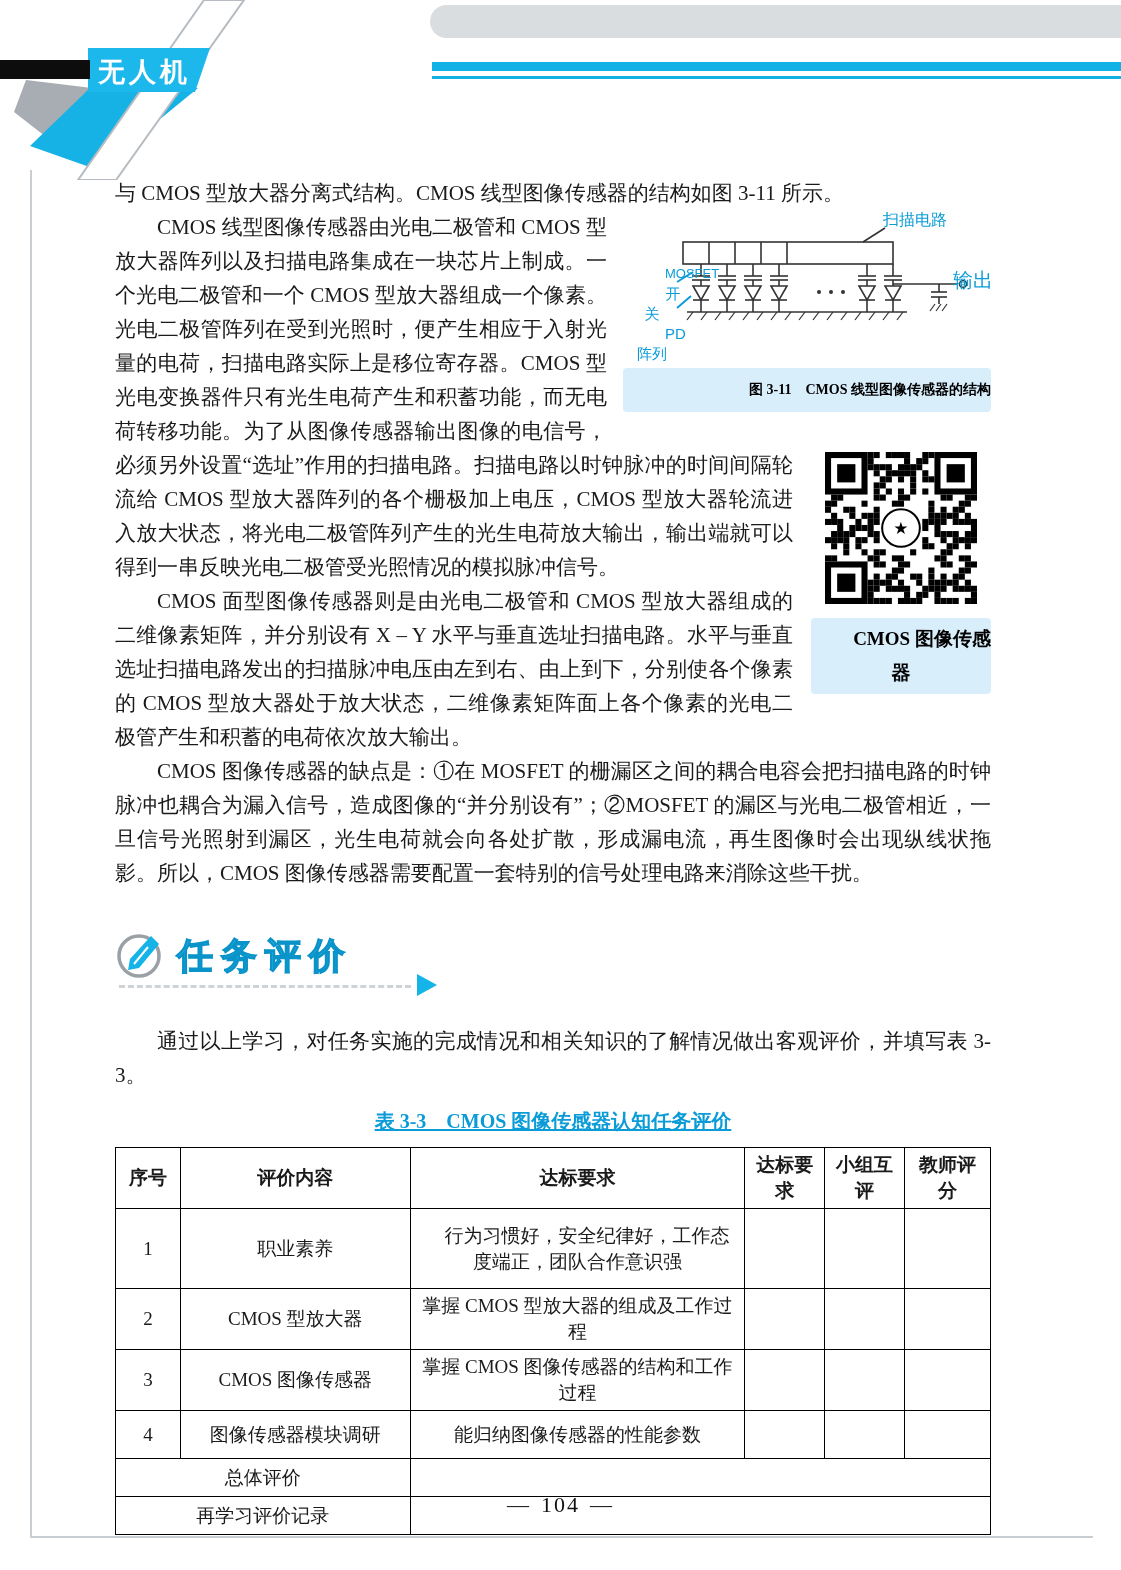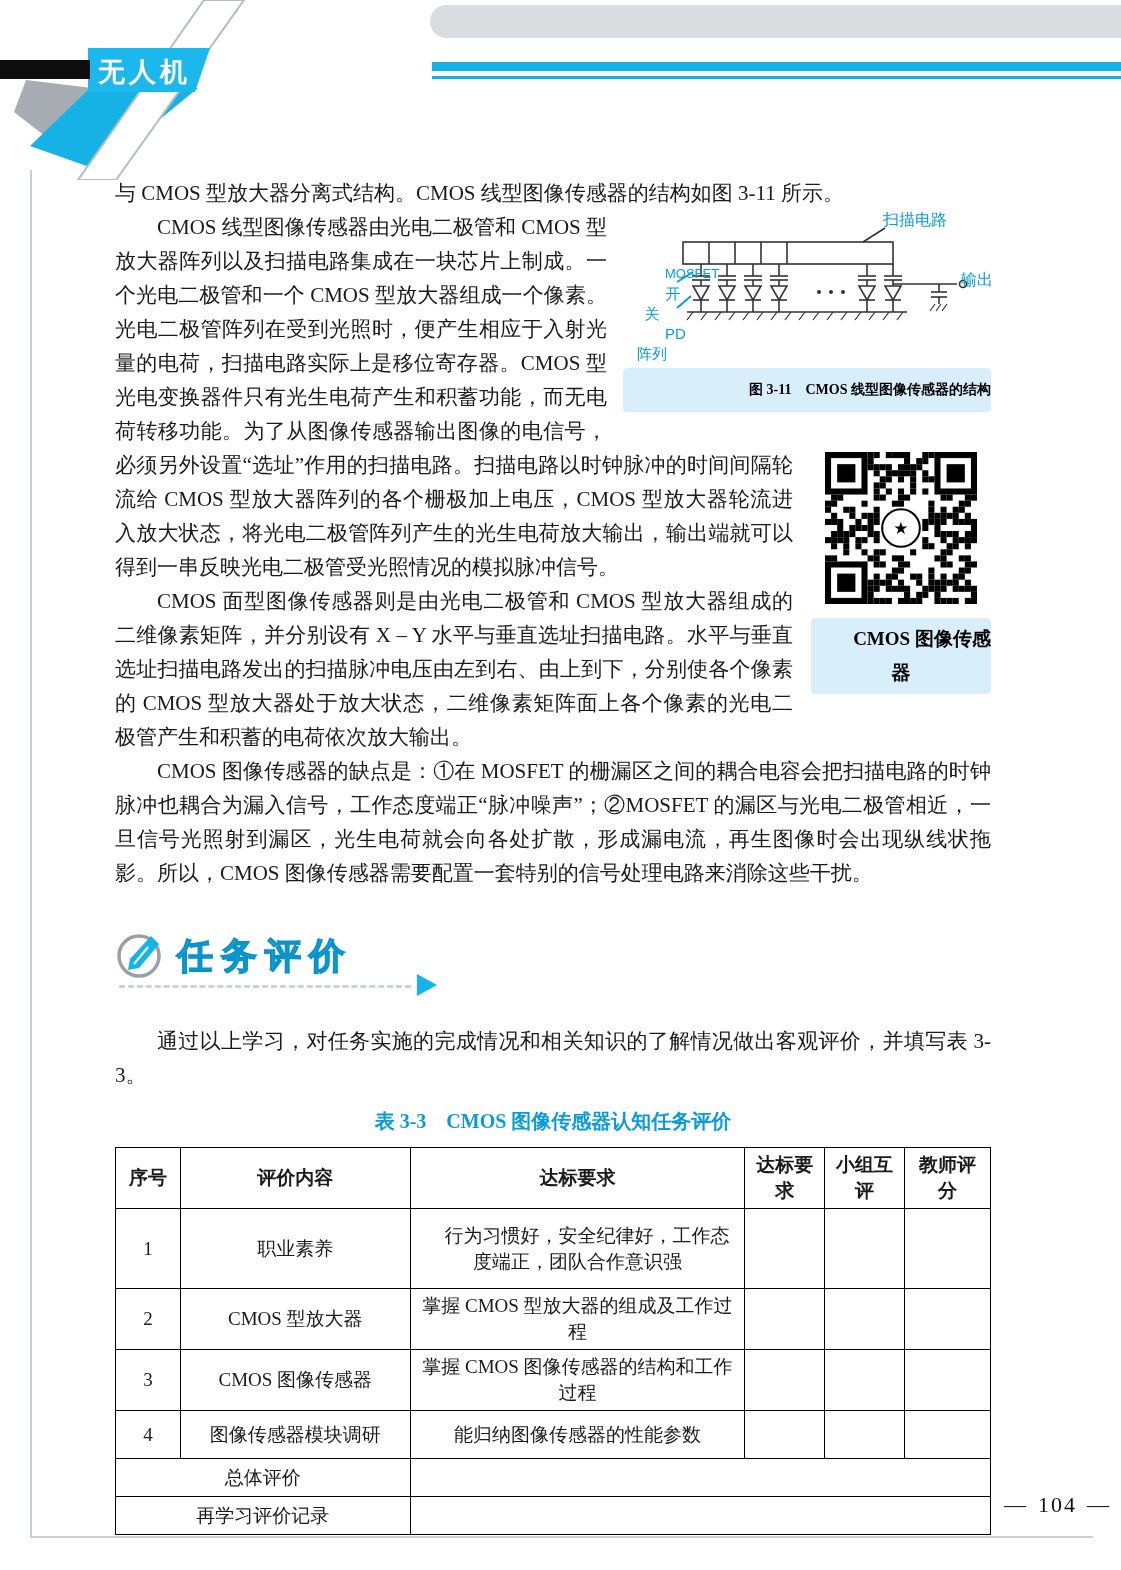--- a/index.html
+++ b/index.html
@@ -31,21 +31,21 @@
   .content p { margin:0; text-align:justify; font-size:21px; line-height:34px; }
   .indent { text-indent:2em; }
 
   
   .figure-float { float:right; width:368px; margin:2px 0 10px 16px; position:relative;
     font-family:"Liberation Sans","DejaVu Sans",sans-serif; }
   .circuit { display:block; width:368px; height:150px; }
   .fig-label { position:absolute; color:#0b9cd8; font-weight:normal; font-size:15px; line-height:20px; }
   .fig-label-scan { top:-2px; left:218px; font-size:16px; }
   .fig-label-left { top:52px; left:0; width:58px; text-align:center; }
-  .fig-label-out  { top:58px; right:-2px; font-size:16px; }
+  .fig-label-out  { top:58px; right:-2px; font-size:20px; }
   .fig-caption { margin-top:6px; background:#d9eefb; border-radius:4px; text-align:right;
     font-family:"Liberation Serif","DejaVu Serif",serif; font-weight:bold; font-size:14px;
     color:#000; padding:5px 0; }
 
   
   .qr-float { float:right; width:180px; margin:4px 0 6px 18px; text-align:center; }
   .qr-svg { display:block; width:152px; height:152px; margin:0 auto; }
   .qr-caption { margin-top:14px; background:#d9eefb; border-radius:4px; font-weight:bold;
     font-size:19px; padding:4px 0; color:#000; }
 
@@ -57,32 +57,32 @@
     font-size:36px; letter-spacing:8px; color:#31c1ee;
     -webkit-text-stroke:1.3px #0a93c9; }
   .dashes { position:absolute; left:4px; bottom:6px; width:292px;
     border-bottom:3px dashed #cdd3d7; }
   .arrow-icon { position:absolute; left:302px; bottom:-2px; width:0; height:0;
     border-left:20px solid #14b4e8; border-top:11px solid transparent;
     border-bottom:11px solid transparent; }
 
   
   .table-title { text-align:center; color:#0b9cd8; font-weight:bold; font-size:20px;
-    margin:16px 0 12px 0; font-family:"Liberation Serif","DejaVu Serif",serif; }
+    margin:16px 0 12px 0; font-family:"Liberation Serif","DejaVu Serif",serif;text-decoration:underline; }
   table.eval { border-collapse:collapse; width:876px; font-size:19px; }
   table.eval th, table.eval td { border:1.5px solid #000; padding:4px 8px; text-align:center; }
   table.eval thead tr { height:38px; }
   table.eval th { font-weight:bold; }
   tbody tr.r1 { height:80px; }
   tbody tr.r2, tbody tr.r3, tbody tr.r4 { height:48px; }
   tbody tr.rf { height:38px; }
   td.req-left { text-align:left; text-indent:1em; padding:4px 14px; }
 
   
-  .page-num { position:absolute; left:0; right:0; bottom:52px; text-align:right;
+  .page-num { position:absolute; left:0; right:0; bottom:52px; text-align:center;
     font-size:22px; color:#111; letter-spacing:2px; }
   .page-num .dash { margin:0 10px; }
 </style>
 </head>
 <body>
 
 <div class="page">
 
   <div class="top-gray-bar"></div>
   <svg class="header-deco" width="430" height="180" viewBox="0 0 430 180">
@@ -448,21 +448,21 @@
               <rect x="12" y="120" width="18" height="18"></rect>
               <circle cx="75" cy="75" r="18.6" fill="#fff" stroke="#000" stroke-width="2"></circle>
               <text x="75" y="81" text-anchor="middle" font-size="16.799999999999997">★</text>
             </g>
           </svg>
           <span class="qr-caption" style="display:block;">CMOS 图像传感器</span>
         </span><span>路。扫描电路以时钟脉冲的时间间隔轮流给 CMOS 型放大器阵列的各个栅极加上电压，CMOS 型放大器轮流进入放大状态，将光电二极管阵列产生的光生电荷放大输出，输出端就可以得到一串反映光电二极管受光照情况的模拟脉冲信号。</span>
     </p>
 
     <p class="indent">CMOS 面型图像传感器则是由光电二极管和 CMOS 型放大器组成的二维像素矩阵，并分别设有 X – Y 水平与垂直选址扫描电路。水平与垂直选址扫描电路发出的扫描脉冲电压由左到右、由上到下，分别使各个像素的 CMOS 型放大器处于放大状态，二维像素矩阵面上各个像素的光电二极管产生和积蓄的电荷依次放大输出。</p>
-    <p class="indent">CMOS 图像传感器的缺点是：①在 MOSFET 的栅漏区之间的耦合电容会把扫描电路的时钟脉冲也耦合为漏入信号，工作态度端正“脉冲噪声”；②MOSFET 的漏区与光电二极管相近，一旦信号光照射到漏区，光生电荷就会向各处扩散，形成漏电流，再生图像时会出现纵线状拖影。所以，CMOS 图像传感器需要配置一套特别的信号处理电路来消除这些干扰。</p>
+    <p class="indent">CMOS 图像传感器的缺点是：①在 MOSFET 的栅漏区之间的耦合电容会把扫描电路的时钟脉冲也耦合为漏入信号，造成图像的“并分别设有”；②MOSFET 的漏区与光电二极管相近，一旦信号光照射到漏区，光生电荷就会向各处扩散，形成漏电流，再生图像时会出现纵线状拖影。所以，CMOS 图像传感器需要配置一套特别的信号处理电路来消除这些干扰。</p>
 
     <div class="task-eval">
       <svg class="pen-icon" width="50" height="50" viewBox="0 0 50 50">
         <circle cx="24" cy="26" r="20" fill="#fff" stroke="#9aa0a5" stroke-width="3.5"></circle>
         <polygon points="36,6 44,14 24,38 13,40 15,29" fill="#14b4e8"></polygon>
         <line x1="19" y1="34" x2="33" y2="17" stroke="#fff" stroke-width="2"></line>
       </svg>
       <span class="task-title">任务评价</span>
       <span class="dashes"></span>
       <span class="arrow-icon"></span>

